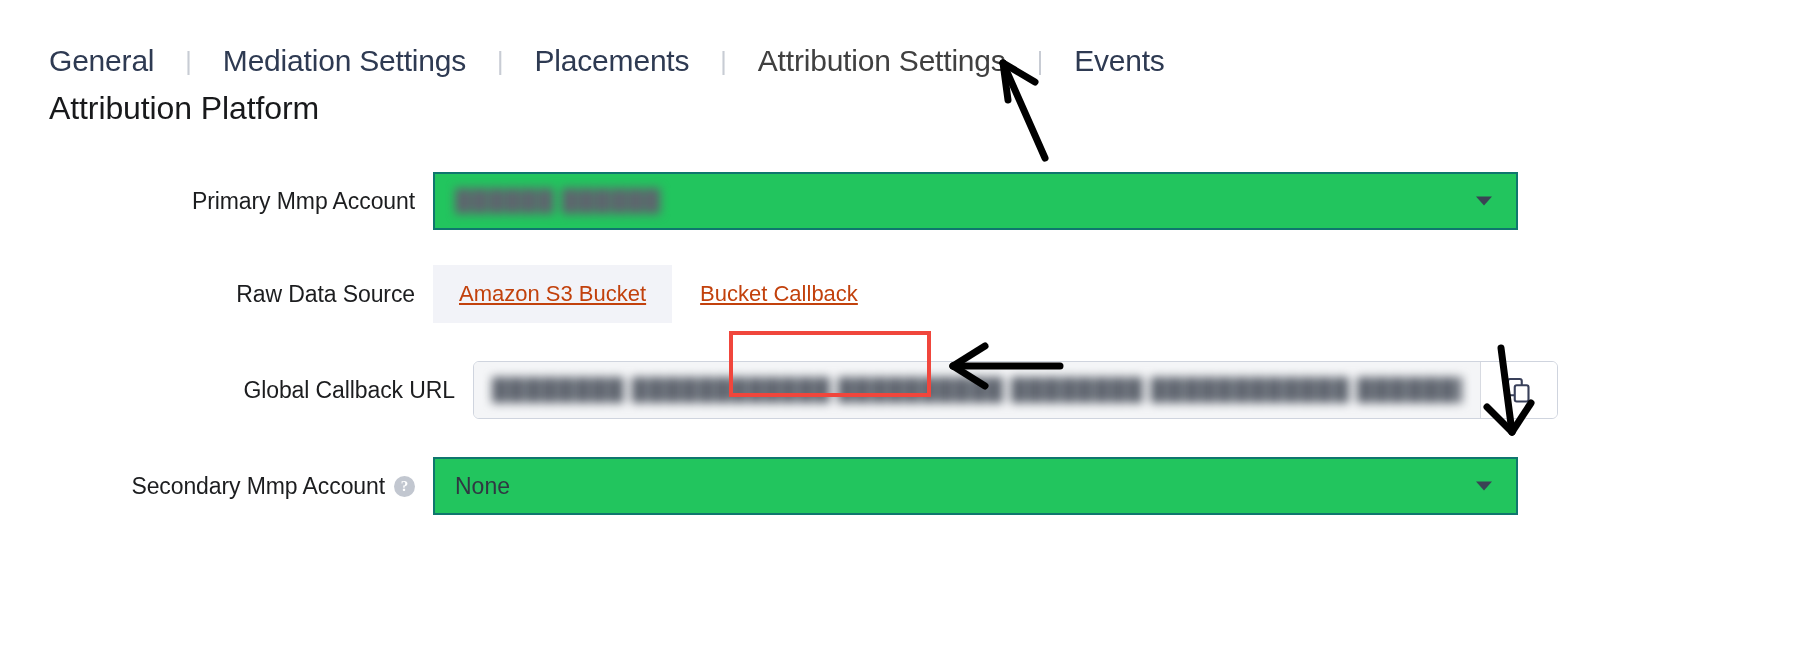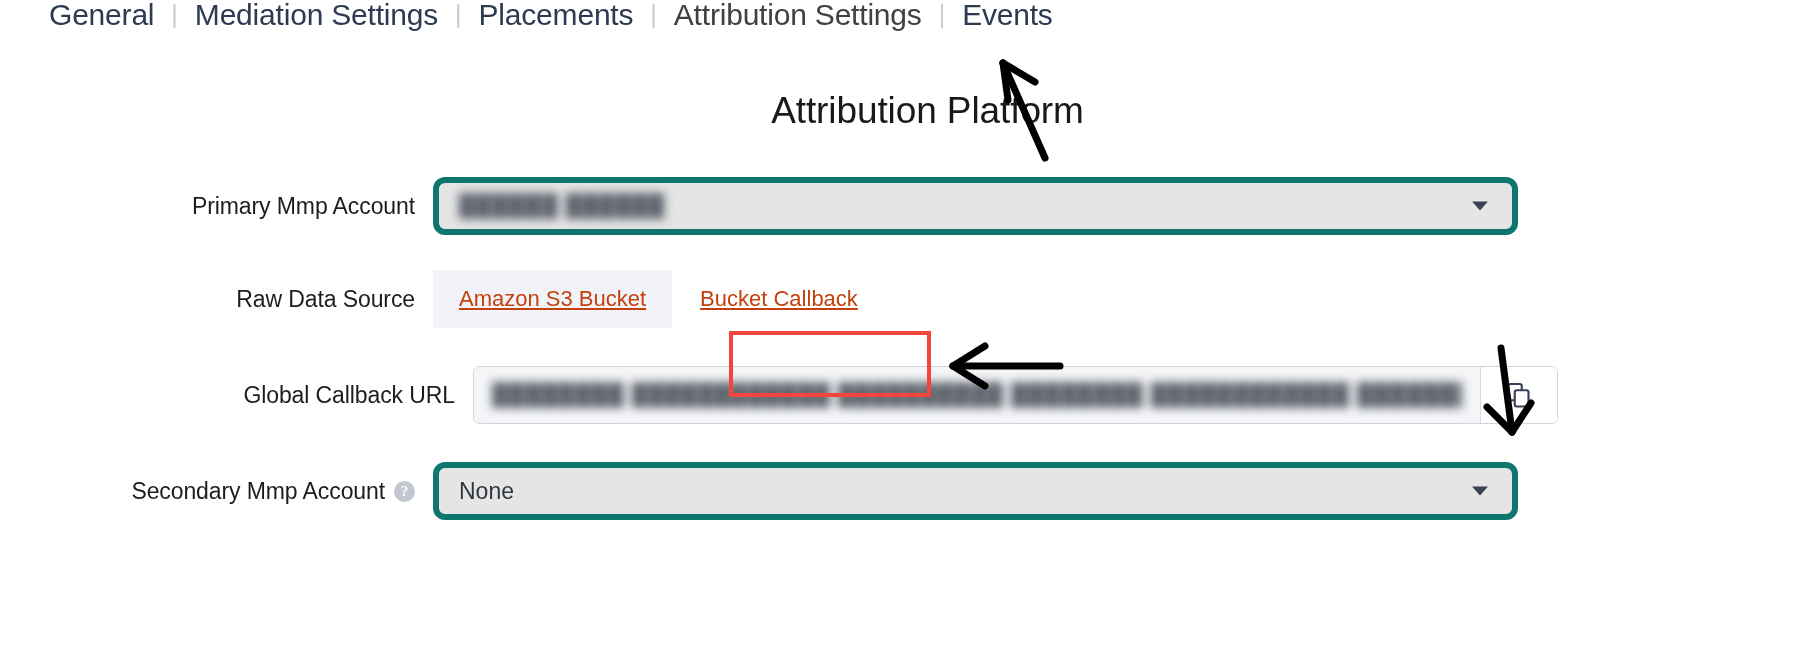--- a/index.html
+++ b/index.html
@@ -12,24 +12,25 @@
     height: 652px;
     overflow: hidden;
     font-family: "Liberation Sans", sans-serif;
     color: #21272e;
     position: relative;
   }
 
   
   .tabbar {
     display: flex;
-    align-items: flex-start;
+    align-items: flex-end;
     padding: 0 1px 0 49px;
     height: 76px;
     box-sizing: border-box;
+    gap: 14px;
   }
   .tab {
     font-size: 30px;
     line-height: 1;
     color: #2e3a52;
     white-space: nowrap;
     cursor: pointer;
     letter-spacing: -0.2px;
   }
   .tab.active {
@@ -37,26 +38,25 @@
   }
   .tab-sep {
     color: #c8ccd4;
     font-size: 25px;
     margin: 0 17px;
     user-select: none;
   }
 
   
   .page-title {
-    font-size: 37px;
+    font-size: 32px;
     color: #18191b;
     padding: 16px 0 0 49px;
     line-height: 1;
     letter-spacing: -0.1px;
-    text-align: center;
   }
 
   
   .form {
     margin-top: 48px;
     padding-left: 8px;
   }
   .row {
     display: flex;
     align-items: flex-start;
@@ -93,23 +93,23 @@
   }
   .control {
     position: relative;
   }
 
   
   .select {
     width: 1085px;
     height: 58px;
     box-sizing: border-box;
-    border: 6px solid #0f766e;
-    border-radius: 12px;
-    background: #e5e5e5;
+    border: 2px solid #0f766e;
+    border-radius: 0;
+    background: #22c55e;
     display: flex;
     align-items: center;
     padding: 0 20px;
     font-size: 23px;
     color: #303742;
     cursor: pointer;
     position: relative;
   }
   .select .caret {
     position: absolute;

